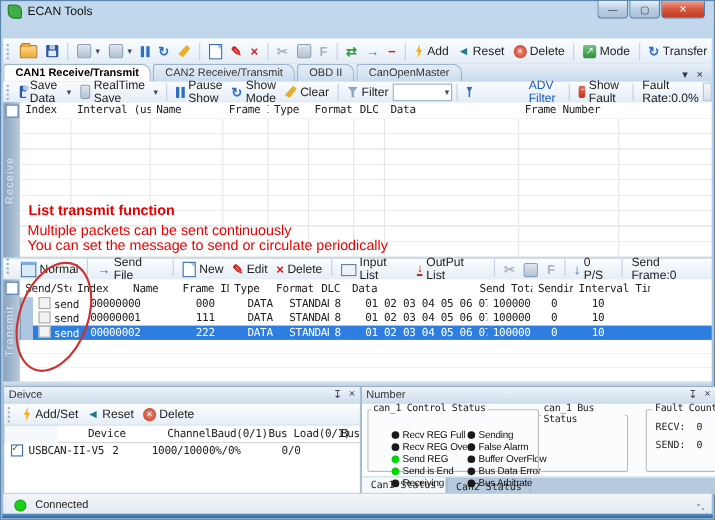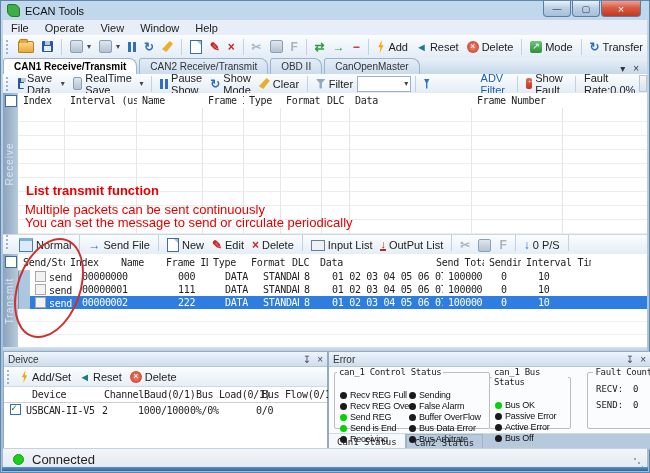--- a/index.html
+++ b/index.html
@@ -123,75 +123,68 @@
   #splitter{position:absolute;left:2px;right:2px;top:346px;height:4px;background:linear-gradient(#d7e3ef,#b9cde2);}
 
   
   .panel{position:absolute;top:350px;height:97px;background:#f6f9fc;border:1px solid #93aac2;}
   #device-panel{left:2px;width:323px;}
   #status-panel{left:327px;width:321px;}
   .panel-title{height:14px;background:linear-gradient(#eef4fa,#cfdded);border-bottom:1px solid #b5c6d8;display:flex;align-items:center;padding:0 4px;font-size:10px;color:#333;}
   .panel-title .pt-icons{margin-left:auto;display:flex;gap:6px;font-size:10px;color:#445;}
 
   #device-toolbar{height:19px;background:linear-gradient(#fbfdfe,#e6eef6);display:flex;align-items:center;border-bottom:1px solid #cdd9e6;}
-  #device-header{height:15px;display:grid;grid-template-columns:20px 72px 40px 52px 66px auto;align-items:center;background:#fff;border-bottom:1px solid #cfcfcf;}
+  #device-header{height:15px;display:grid;grid-template-columns:20px 72px 40px 52px 66px auto;align-items:center;background:#fff;border-bottom:1px solid #cfcfcf;margin-left:48px;}
   #device-header .hc{padding-left:8px;white-space:nowrap;}
   #device-row{height:14px;display:grid;grid-template-columns:20px 72px 40px 52px 66px auto;align-items:center;background:#fff;}
   #device-row .cell{padding-left:2px;white-space:nowrap;}
   #device-body-rest{height:33px;background:#fff;border-bottom:1px solid #d8e2ec;}
 
   
   #status-body{position:relative;height:66px;background:#fbfcfe;border-bottom:1px solid #cdd9e6;}
   fieldset{position:absolute;margin:0;padding:1px 2px;border:1px solid #bdbdbd;border-radius:2px;background:transparent;}
   legend{font-family:"DejaVu Sans Mono",monospace;font-size:9px;color:#222;padding:0 2px;letter-spacing:-0.3px;}
   #fs-control{left:5px;top:0px;width:150px;height:58px;}
   #fs-bus{left:160px;top:0px;width:76px;height:58px;}
   #fs-fault{left:258px;top:0px;width:74px;height:58px;text-align:right;}
   .led-col{position:absolute;top:13px;display:flex;flex-direction:column;gap:1px;}
-  .led-item{display:flex;align-items:center;gap:3px;height:10px;}
+  .led-item{display:flex;align-items:center;gap:3px;height:10px;margin-left:16px;}
   .led-dot{width:7px;height:7px;border-radius:50%;background:#1a1a1a;flex:none;}
   .led-label{font-size:9px;color:#111;white-space:nowrap;letter-spacing:-0.2px;}
   .fault-row{display:flex;gap:10px;margin:6px 0 0 6px;font-family:"DejaVu Sans Mono",monospace;font-size:9px;color:#222;}
 
   #status-tabs{height:16px;display:flex;align-items:stretch;background:#f6f9fc;}
   .st-tab{display:flex;align-items:center;padding:0 8px;font-family:"DejaVu Sans Mono",monospace;font-size:9px;color:#222;}
   .st-tab.active{background:#f6f9fc;border-right:1px solid #9fb4ca;}
   .st-tab.inactive{background:#b6c9dd;border:1px solid #9fb4ca;border-bottom:none;}
   #st-tab-fill{flex:1;background:#b6c9dd;border-bottom:1px solid #9fb4ca;}
 
   
   #statusbar{position:absolute;left:2px;right:2px;top:447px;height:21px;background:linear-gradient(#f2f5f9,#e2e9f1);border-top:1px solid #c4d1de;display:flex;align-items:center;padding-left:10px;}
   #conn-dot{width:9px;height:9px;border-radius:50%;background:#19d119;margin-right:8px;border:1px solid #0fa00f;}
-  #statusbar .txt{font-size:13px;color:#222;}
+  #statusbar .txt{font-size:10px;color:#222;}
   #resize-grip{position:absolute;right:4px;bottom:3px;width:10px;height:10px;
     background:radial-gradient(circle at 2px 2px,#9aa8b6 1px,transparent 1.2px),radial-gradient(circle at 6px 6px,#9aa8b6 1px,transparent 1.2px),radial-gradient(circle at 10px 10px,#9aa8b6 1px,transparent 1.2px);}
   #bottom-edge{position:absolute;left:1px;right:1px;bottom:1px;height:4px;background:linear-gradient(#5e93c8,#2f639e);}
 </style>
 </head>
 <body>
 
 <div id="window">
 
   <div id="titlebar">
     <span id="app-icon"></span>
     <span id="title-text">ECAN Tools</span>
     <div id="win-buttons">
       <span class="winbtn">—</span>
       <span class="winbtn">▢</span>
       <span class="winbtn close">×</span>
     </div>
   </div>
 
-  <div id="menubar">
-    <span class="menu-item">File</span>
-    <span class="menu-item">Operate</span>
-    <span class="menu-item">View</span>
-    <span class="menu-item">Window</span>
-    <span class="menu-item">Help</span>
-  </div>
 
   <div id="toolbar">
     <span class="grip"></span>
     <span class="tbtn">
         <span class="ico ico-folder"></span>
       </span>
     <span class="tbtn">
         <span class="ico ico-save"></span>
       </span>
     <span class="sep"></span>
@@ -411,20 +404,23 @@
       </span>
     <span class="tbtn">
         <span class="glyph grayed">F</span>
       </span>
     <span class="sep"></span>
     <span class="tbtn">
         <span class="glyph blue">↓</span>
         <span>0 P/S</span>
       </span>
     <span class="sep"></span>
+    <span class="tbtn">
+        <span>Send Frame:0</span>
+      </span>
   </div>
 
   <div class="side-strip" id="tx-strip">
     <span class="side-label">Transmit</span>
   </div>
   <span class="corner-box" id="tx-corner"></span>
   <div class="thead mono" id="tx-header">
     <span class="hc">Send/Stop</span>
     <span class="hc">Index</span>
     <span class="hc">Name</span>
@@ -524,21 +520,21 @@
       <span class="cell" style="padding-left:6px">2</span>
       <span class="cell">1000/1000</span>
       <span class="cell">0%/0%</span>
       <span class="cell">0/0</span>
     </div>
     <div id="device-body-rest"></div>
   </div>
 
   <div class="panel" id="status-panel">
     <div class="panel-title">
-      <span>Error</span>
+      <span>Number</span>
       <span class="pt-icons">
         <span>↧</span>
         <span>×</span>
       </span>
     </div>
     <div id="status-body">
       <fieldset id="fs-control">
         <legend>can_1 Control Status</legend>
         <div class="led-col" style="left:5px">
           <span class="led-item">
@@ -580,38 +576,20 @@
               <span class="led-label">Bus Data Error</span>
             </span>
           <span class="led-item">
               <span class="led-dot" style="background: rgb(26, 26, 26);"></span>
               <span class="led-label">Bus Arbitrate</span>
             </span>
         </div>
       </fieldset>
       <fieldset id="fs-bus">
         <legend>can_1 Bus Status</legend>
-        <div class="led-col" style="left:5px">
-          <span class="led-item">
-              <span class="led-dot" style="background: rgb(0, 212, 0);"></span>
-              <span class="led-label">Bus OK</span>
-            </span>
-          <span class="led-item">
-              <span class="led-dot" style="background: rgb(26, 26, 26);"></span>
-              <span class="led-label">Passive Error</span>
-            </span>
-          <span class="led-item">
-              <span class="led-dot" style="background: rgb(26, 26, 26);"></span>
-              <span class="led-label">Active Error</span>
-            </span>
-          <span class="led-item">
-              <span class="led-dot" style="background: rgb(26, 26, 26);"></span>
-              <span class="led-label">Bus Off</span>
-            </span>
-        </div>
       </fieldset>
       <fieldset id="fs-fault">
         <legend>Fault Counter</legend>
         <div class="fault-row">
             <span>RECV:</span>
             <span>0</span>
           </div>
         <div class="fault-row">
             <span>SEND:</span>
             <span>0</span>

